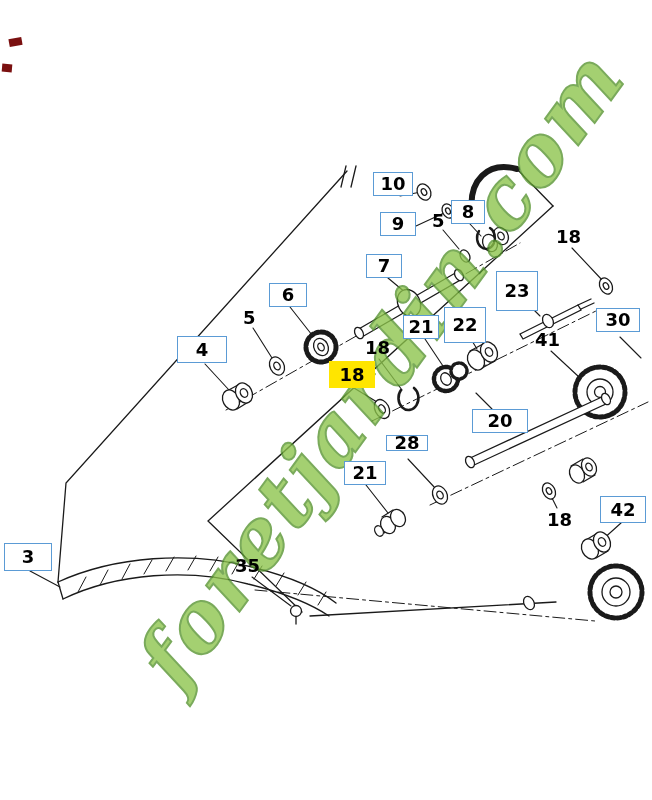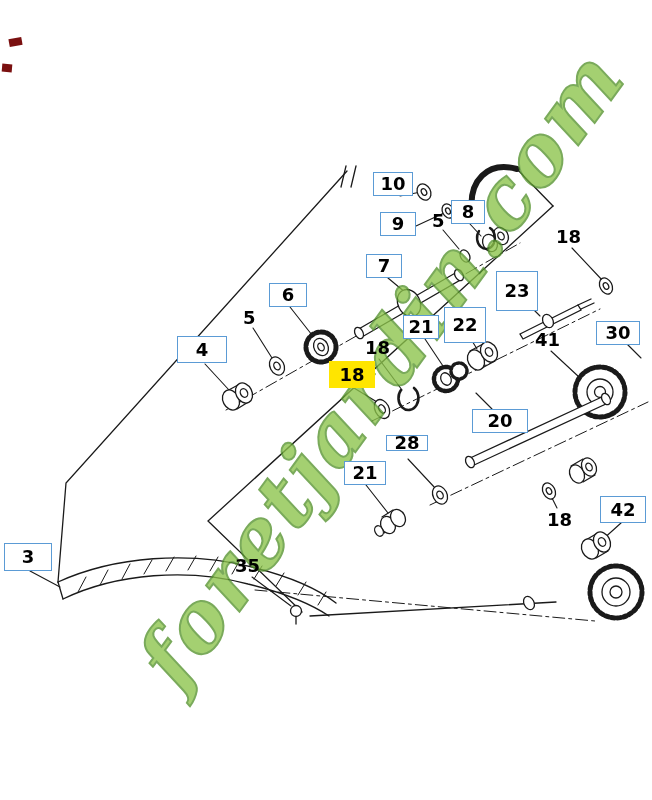--- a/index.html
+++ b/index.html
@@ -222,21 +222,21 @@
   <div class="callout boxed" style="left:373px;top:172px;width:40px;height:24px">10</div>
   <div class="callout boxed" style="left:380px;top:212px;width:36px;height:24px">9</div>
   <div class="callout plain" style="left:432px;top:210px;height:22px">5</div>
   <div class="callout boxed" style="left:451px;top:200px;width:34px;height:24px">8</div>
   <div class="callout plain" style="left:556px;top:226px;height:22px">18</div>
   <div class="callout boxed" style="left:366px;top:254px;width:36px;height:24px">7</div>
   <div class="callout boxed" style="left:496px;top:271px;width:42px;height:40px">23</div>
   <div class="callout boxed" style="left:269px;top:283px;width:38px;height:24px">6</div>
   <div class="callout plain" style="left:243px;top:307px;height:22px">5</div>
   <div class="callout boxed" style="left:444px;top:307px;width:42px;height:36px">22</div>
-  <div class="callout boxed" style="left:596px;top:321px;width:44px;height:24px">30</div>
+  <div class="callout boxed" style="left:596px;top:308px;width:44px;height:24px">30</div>
   <div class="callout boxed" style="left:403px;top:315px;width:36px;height:24px">21</div>
   <div class="callout boxed" style="left:177px;top:336px;width:50px;height:27px">4</div>
   <div class="callout plain" style="left:365px;top:337px;height:22px">18</div>
   <div class="callout plain" style="left:535px;top:329px;height:22px">41</div>
   <div class="callout highlighted" style="left:329px;top:361px;width:46px;height:27px">18</div>
   <div class="callout boxed" style="left:472px;top:409px;width:56px;height:24px">20</div>
   <div class="callout boxed" style="left:386px;top:435px;width:42px;height:16px">28</div>
   <div class="callout boxed" style="left:344px;top:461px;width:42px;height:24px">21</div>
   <div class="callout boxed" style="left:4px;top:543px;width:48px;height:28px">3</div>
   <div class="callout plain" style="left:235px;top:555px;height:22px">35</div>

